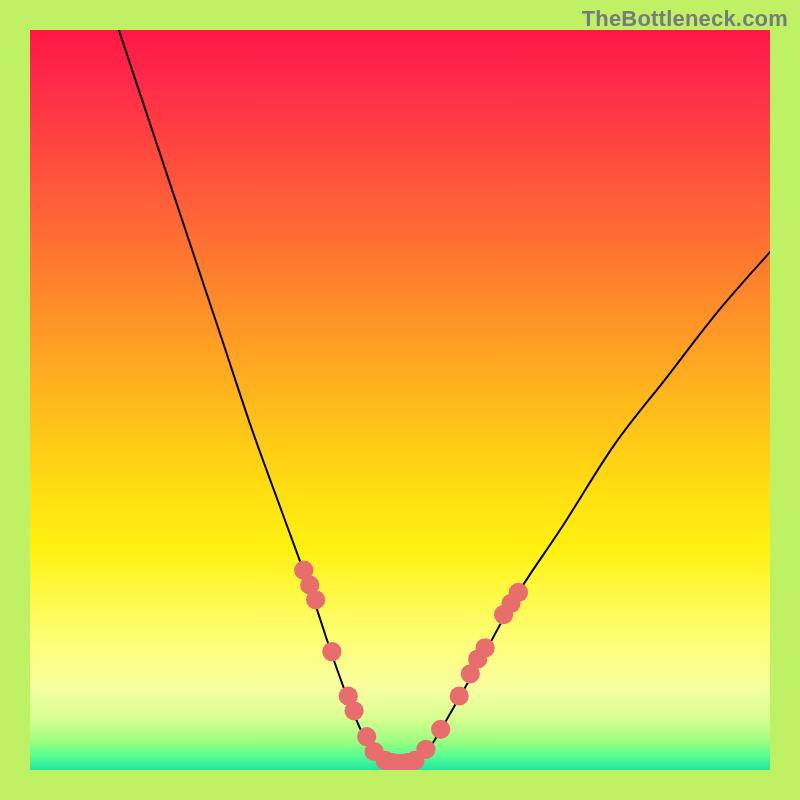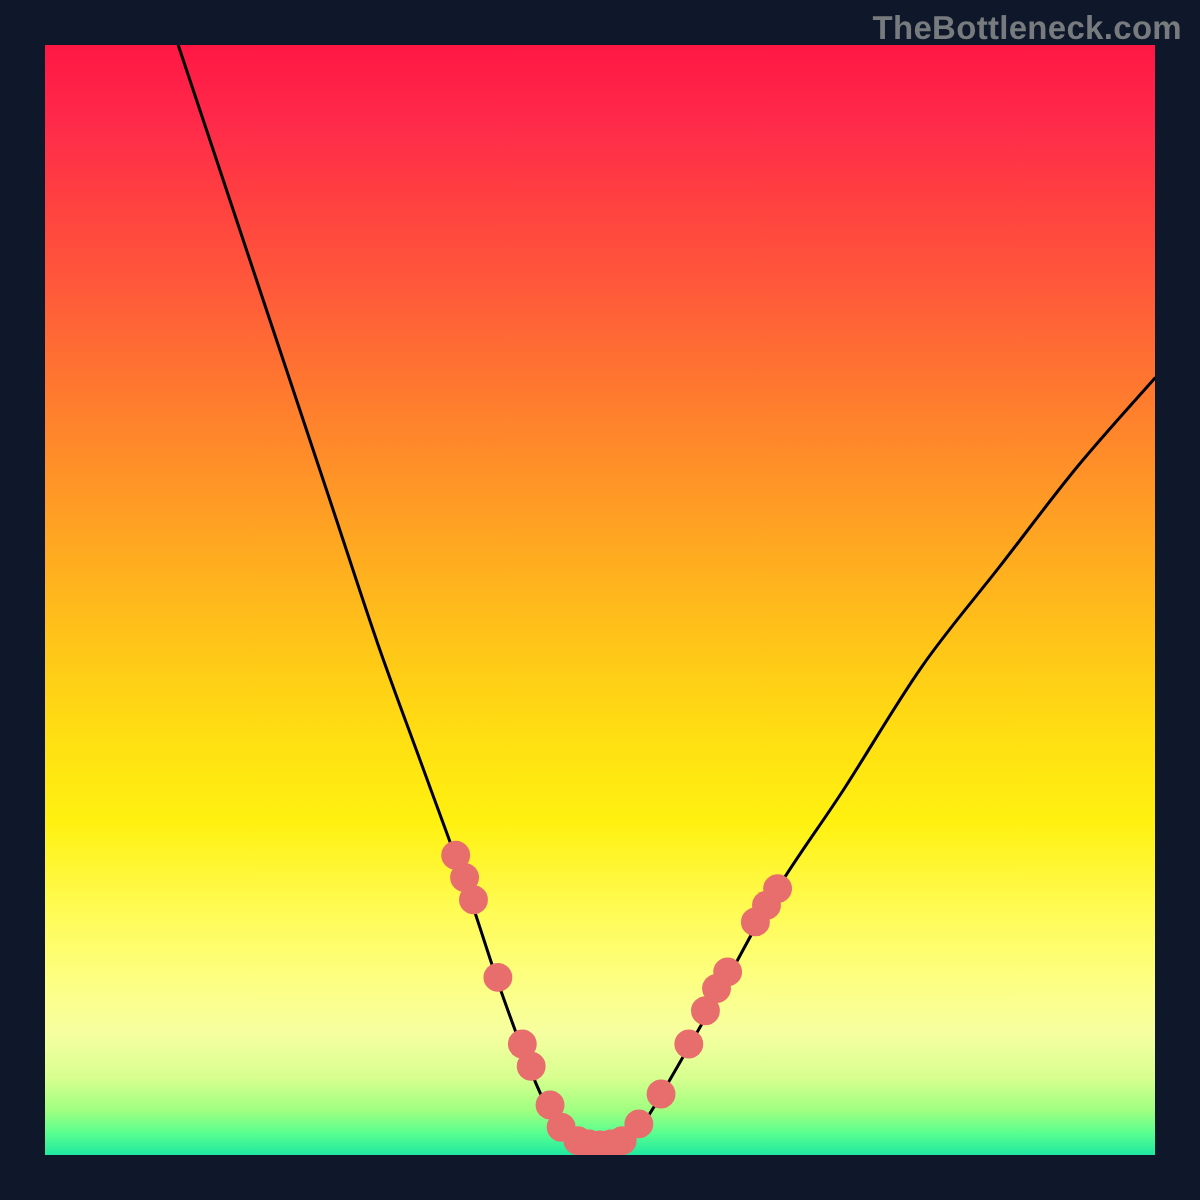--- a/index.html
+++ b/index.html
@@ -10,21 +10,21 @@
     overflow: hidden;
     background: #000;
     font-family: Arial, Helvetica, sans-serif;
   }
   .frame {
     position: absolute;
     top: 0;
     left: 0;
     width: 800px;
     height: 800px;
-    background: #0f172a;
+    background: #bef264;
   }
   .plot {
     position: absolute;
     top: 30px;
     left: 30px;
     width: 740px;
     height: 740px;
     overflow: hidden;
   }
   .gradient {

